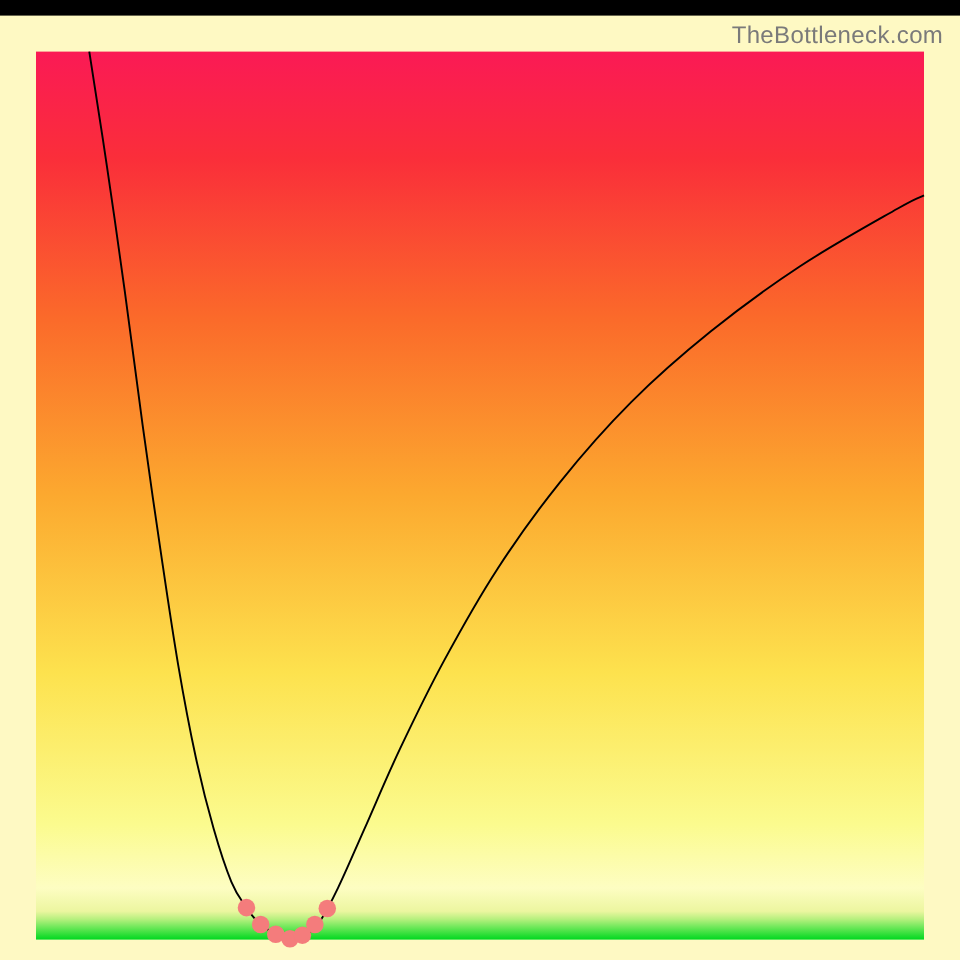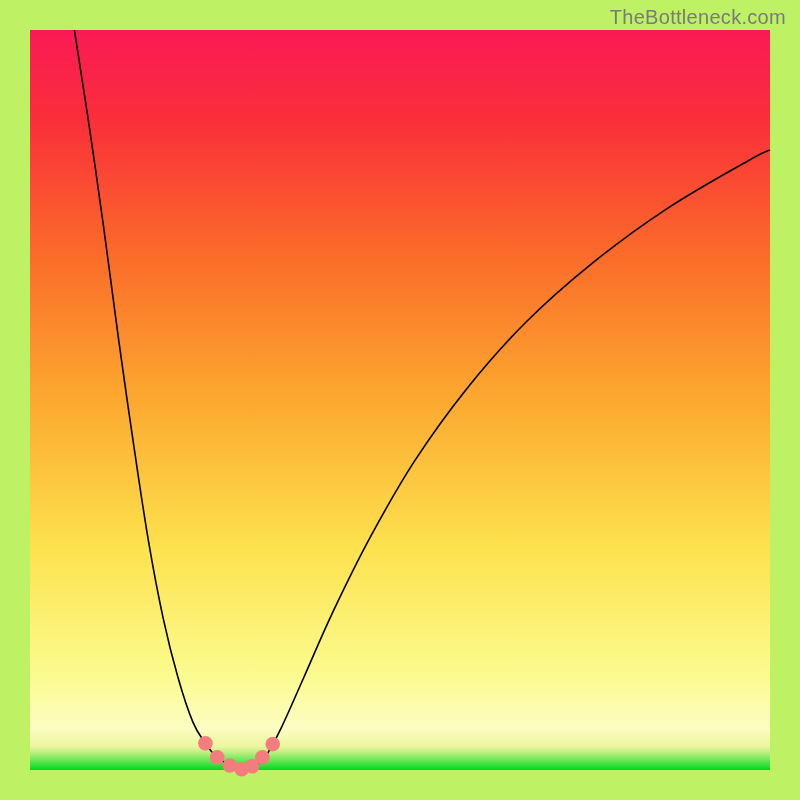--- a/index.html
+++ b/index.html
@@ -7,21 +7,22 @@
     padding: 0;
     width: 800px;
     height: 800px;
     background: #000;
     overflow: hidden;
     font-family: Arial, Helvetica, sans-serif;
   }
   .frame {
     position: absolute;
     inset: 0;
-    background: #bef264;
+    background: #fef9c3;
+    margin-top: 13px;
   }
   .plot-area {
     position: absolute;
     left: 30px;
     top: 30px;
     width: 740px;
     height: 740px;
   }
   .gradient-bg {
     position: absolute;

